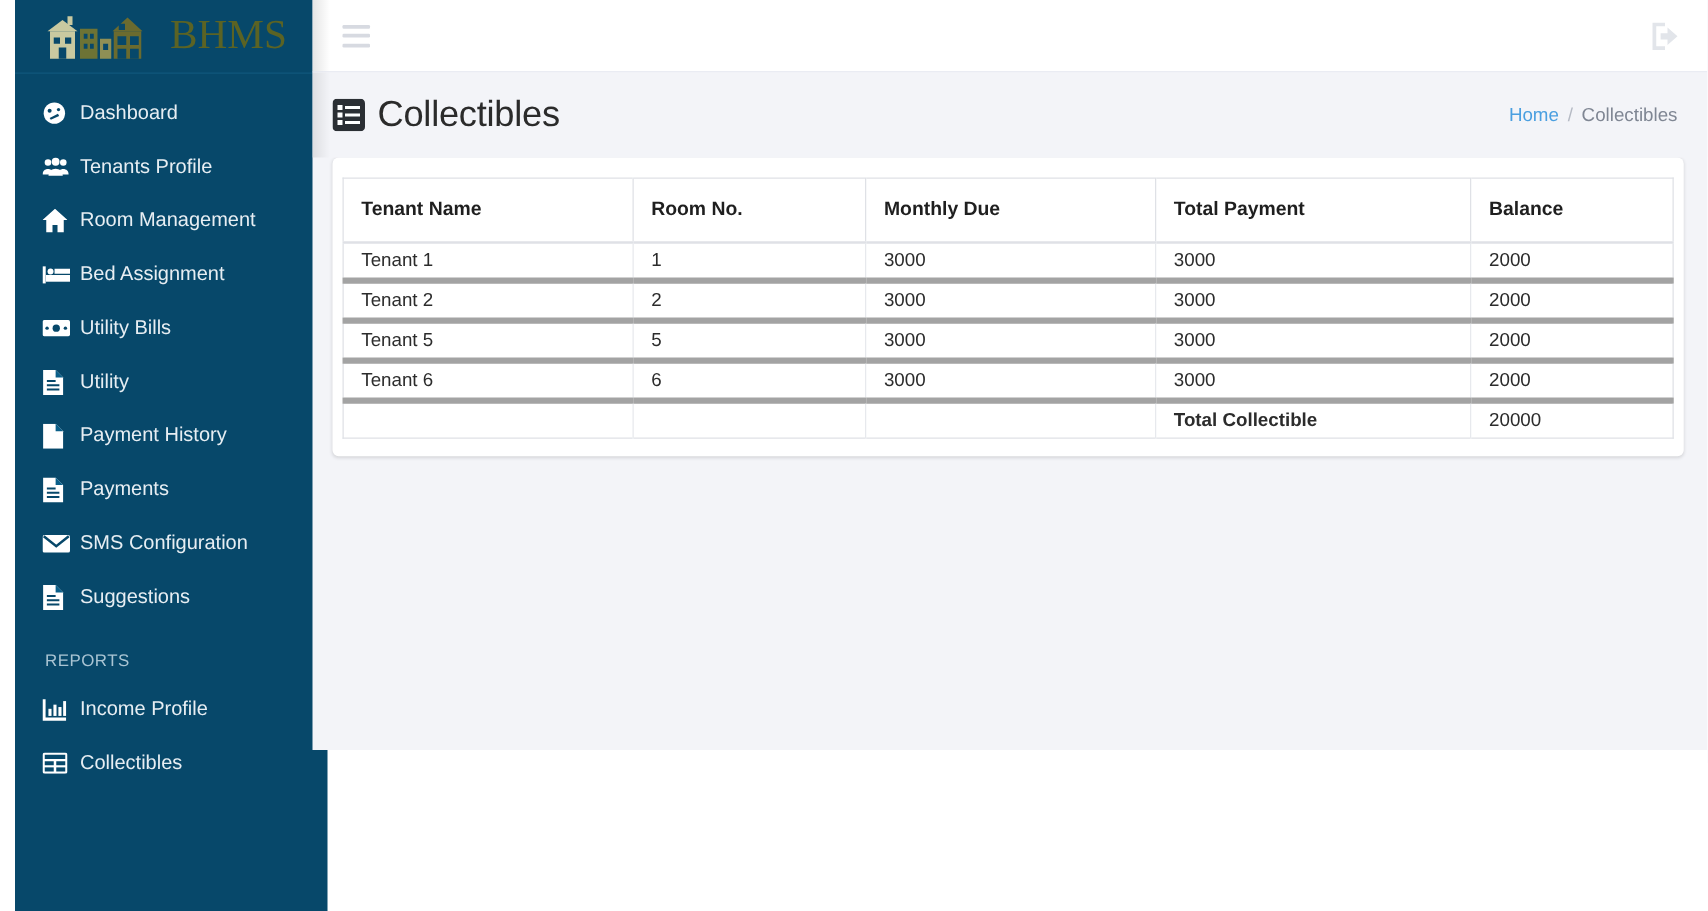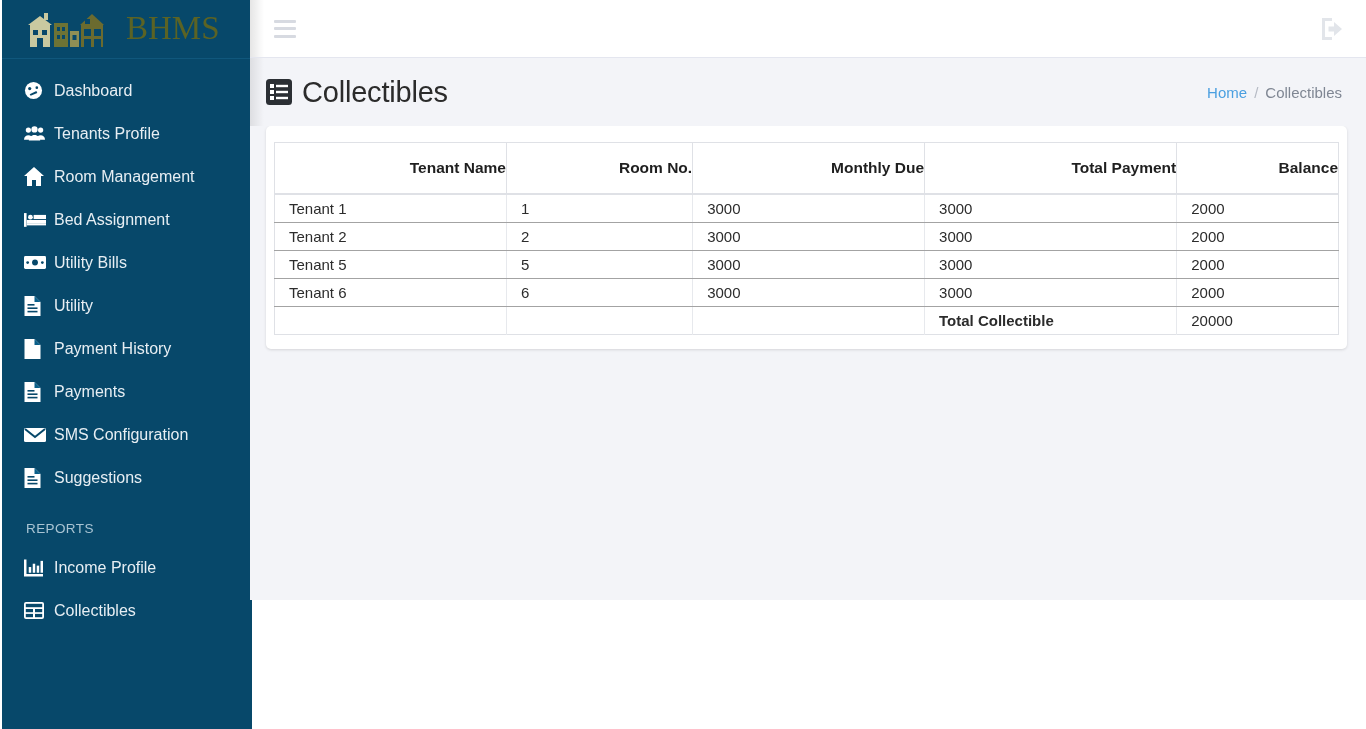--- a/index.html
+++ b/index.html
@@ -14,21 +14,21 @@
 
   #app {
     position: relative;
     width: 1366px;
     height: 729px;
   }
 
   
   #sidebar {
     position: absolute;
-    left: 2px; top: 0;
+    left: 12px; top: 0;
     width: 250px;
     height: 729px;
     background: #07486a;
     overflow: hidden;
   }
 
   #brand {
     position: relative;
     height: 59px;
     width: 250px;
@@ -168,36 +168,36 @@
   }
   #table-wrap { padding: 0 0px; }
 
   table.data-table {
     width: 100%;
     border-collapse: collapse;
     border: 1px solid #dfe1e6;
     font-size: 15px;
   }
   table.data-table th {
-    text-align: right;
+    text-align: left;
     font-weight: bold;
     color: #1f1f1f;
     font-size: 15.5px;
     padding: 16px 0 16px 14px;
     border-right: 1px solid #dfe1e6;
     border-bottom: 2px solid #dfe1e6;
     vertical-align: middle;
   }
   table.data-table th:last-child { border-right: none; }
   table.data-table td {
     color: #2c2c2c;
     padding: 5px 0 5px 14px;
     height: 28px;
     border-right: 1px solid #e7e9ed;
-    border-bottom: 1px solid #a3a3a3;
+    border-bottom: 5px solid #a3a3a3;
     vertical-align: middle;
   }
   table.data-table td:last-child { border-right: none; }
   table.data-table tr:last-child td { border-bottom: none; }
   td.total-label { font-weight: bold; color: #1f1f1f; }
 
   
   .col-tenant  { width: 21.8%; }
   .col-room    { width: 17.5%; }
   .col-due     { width: 21.8%; }

